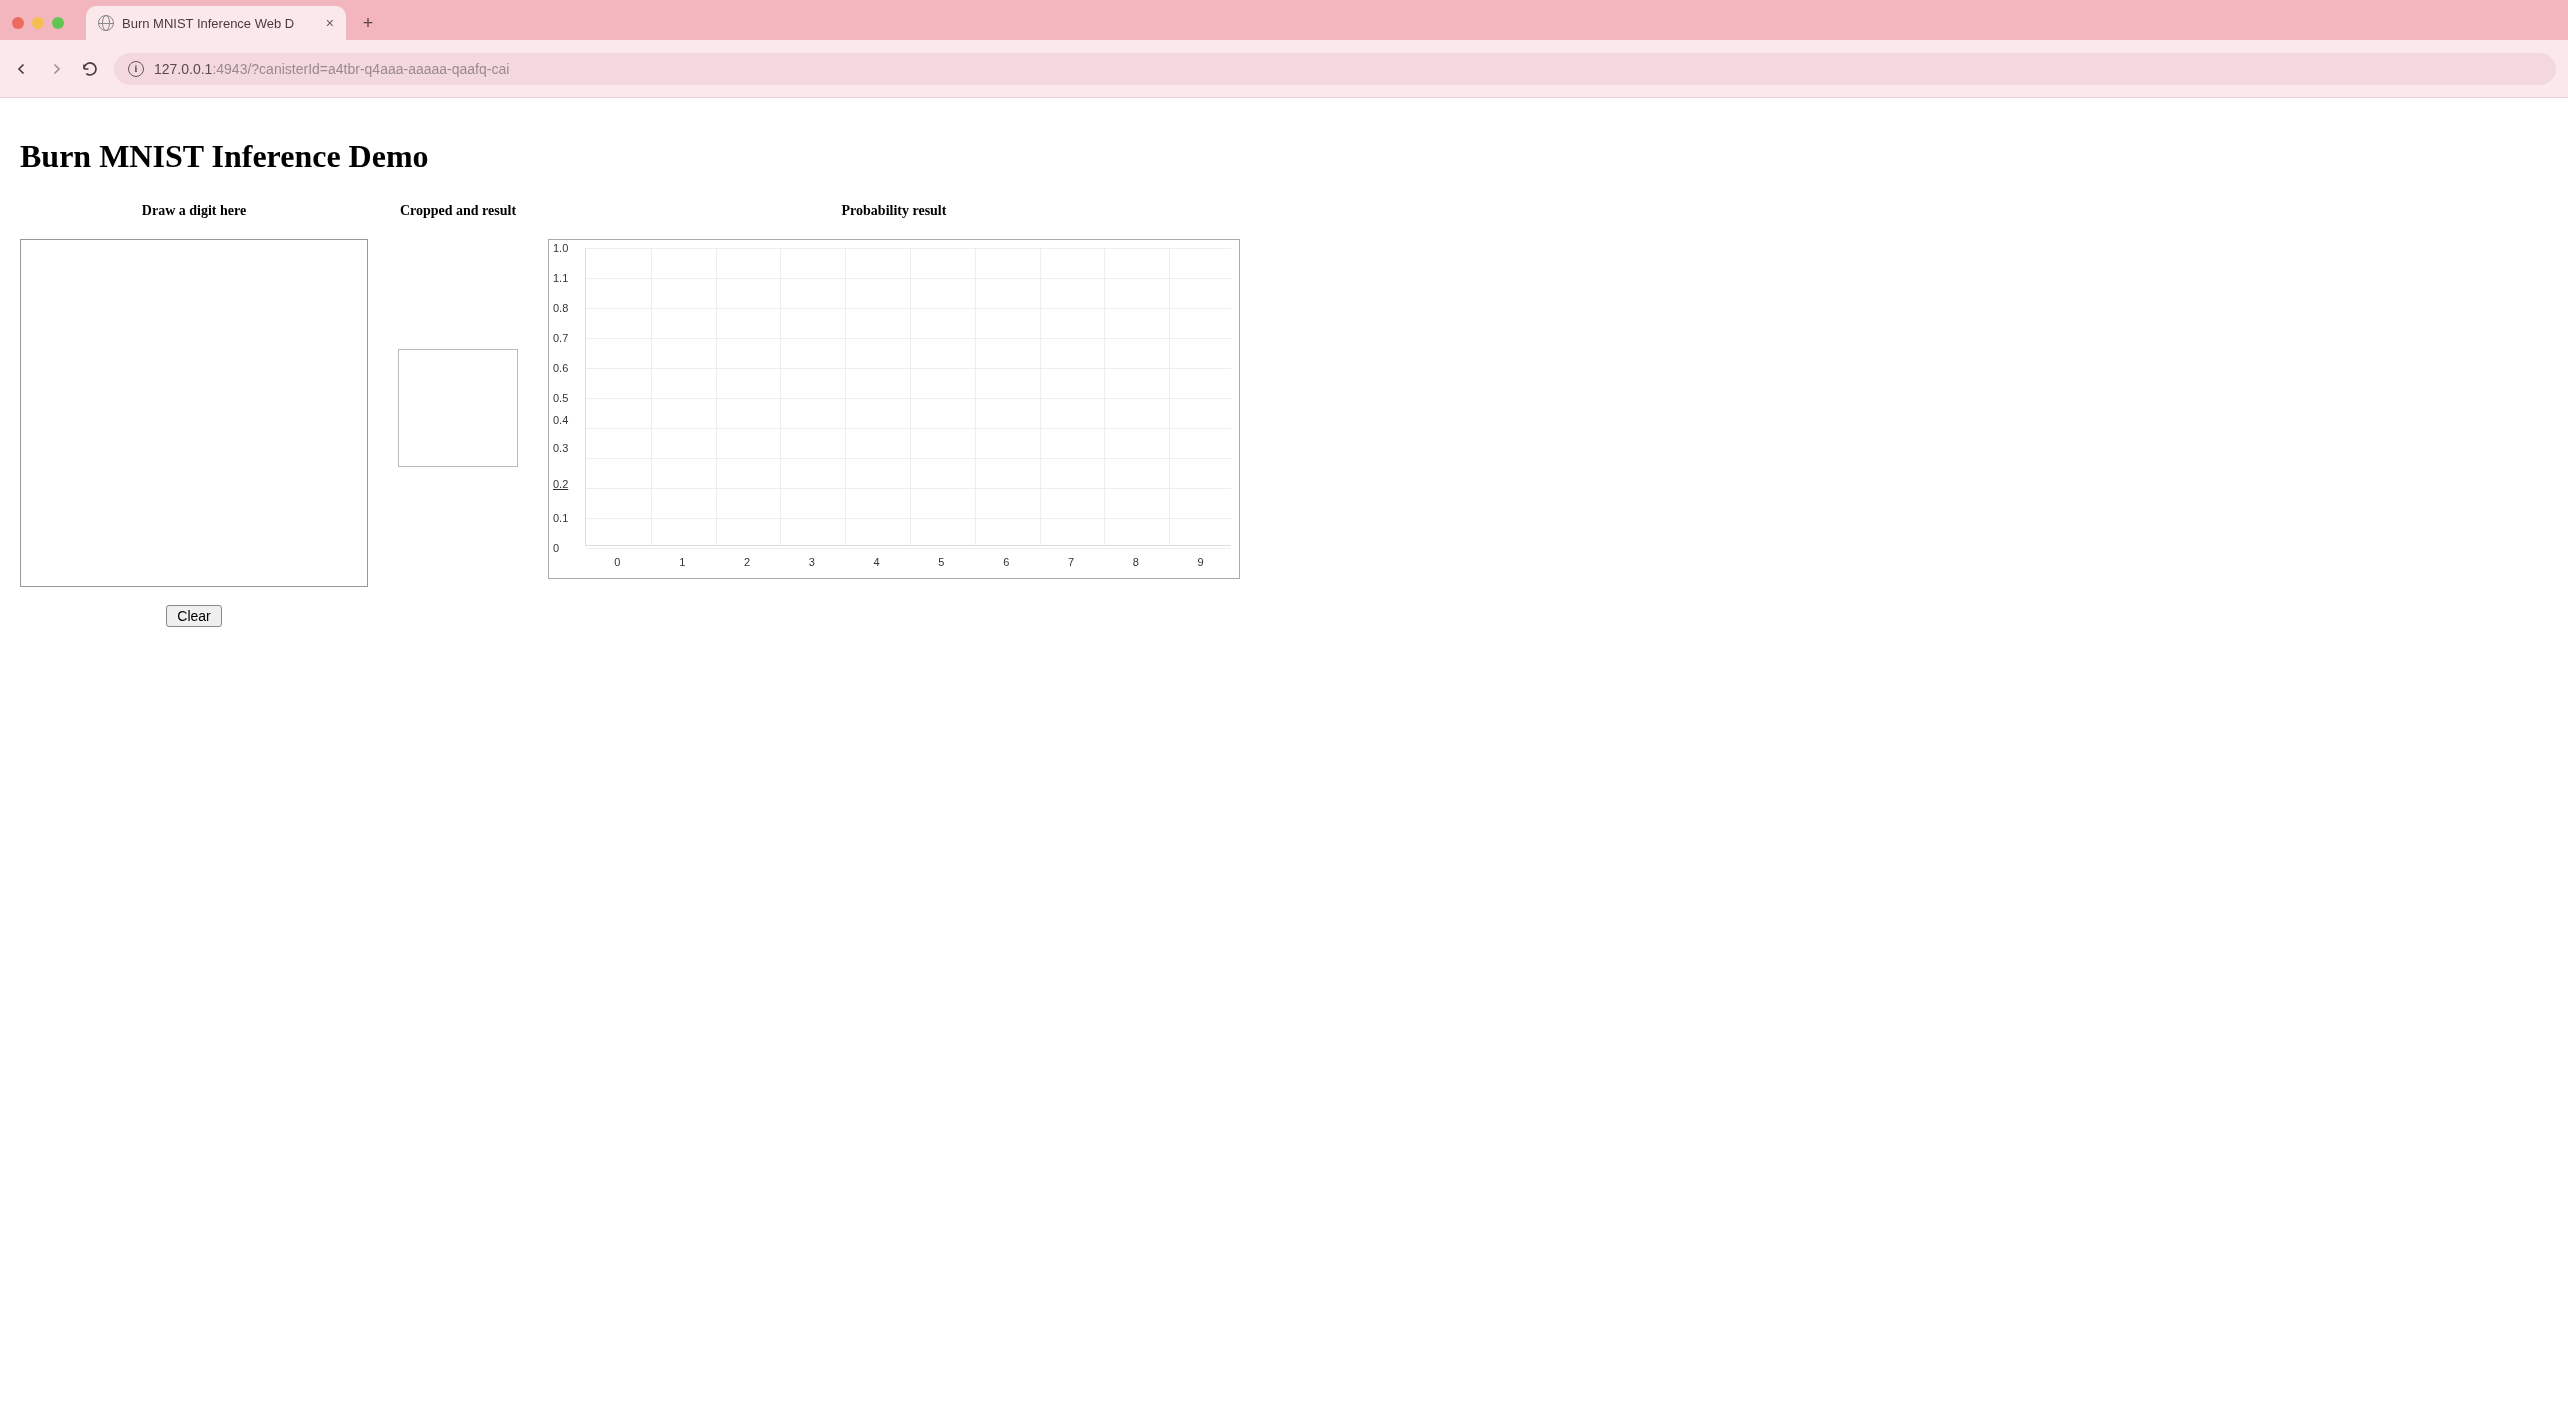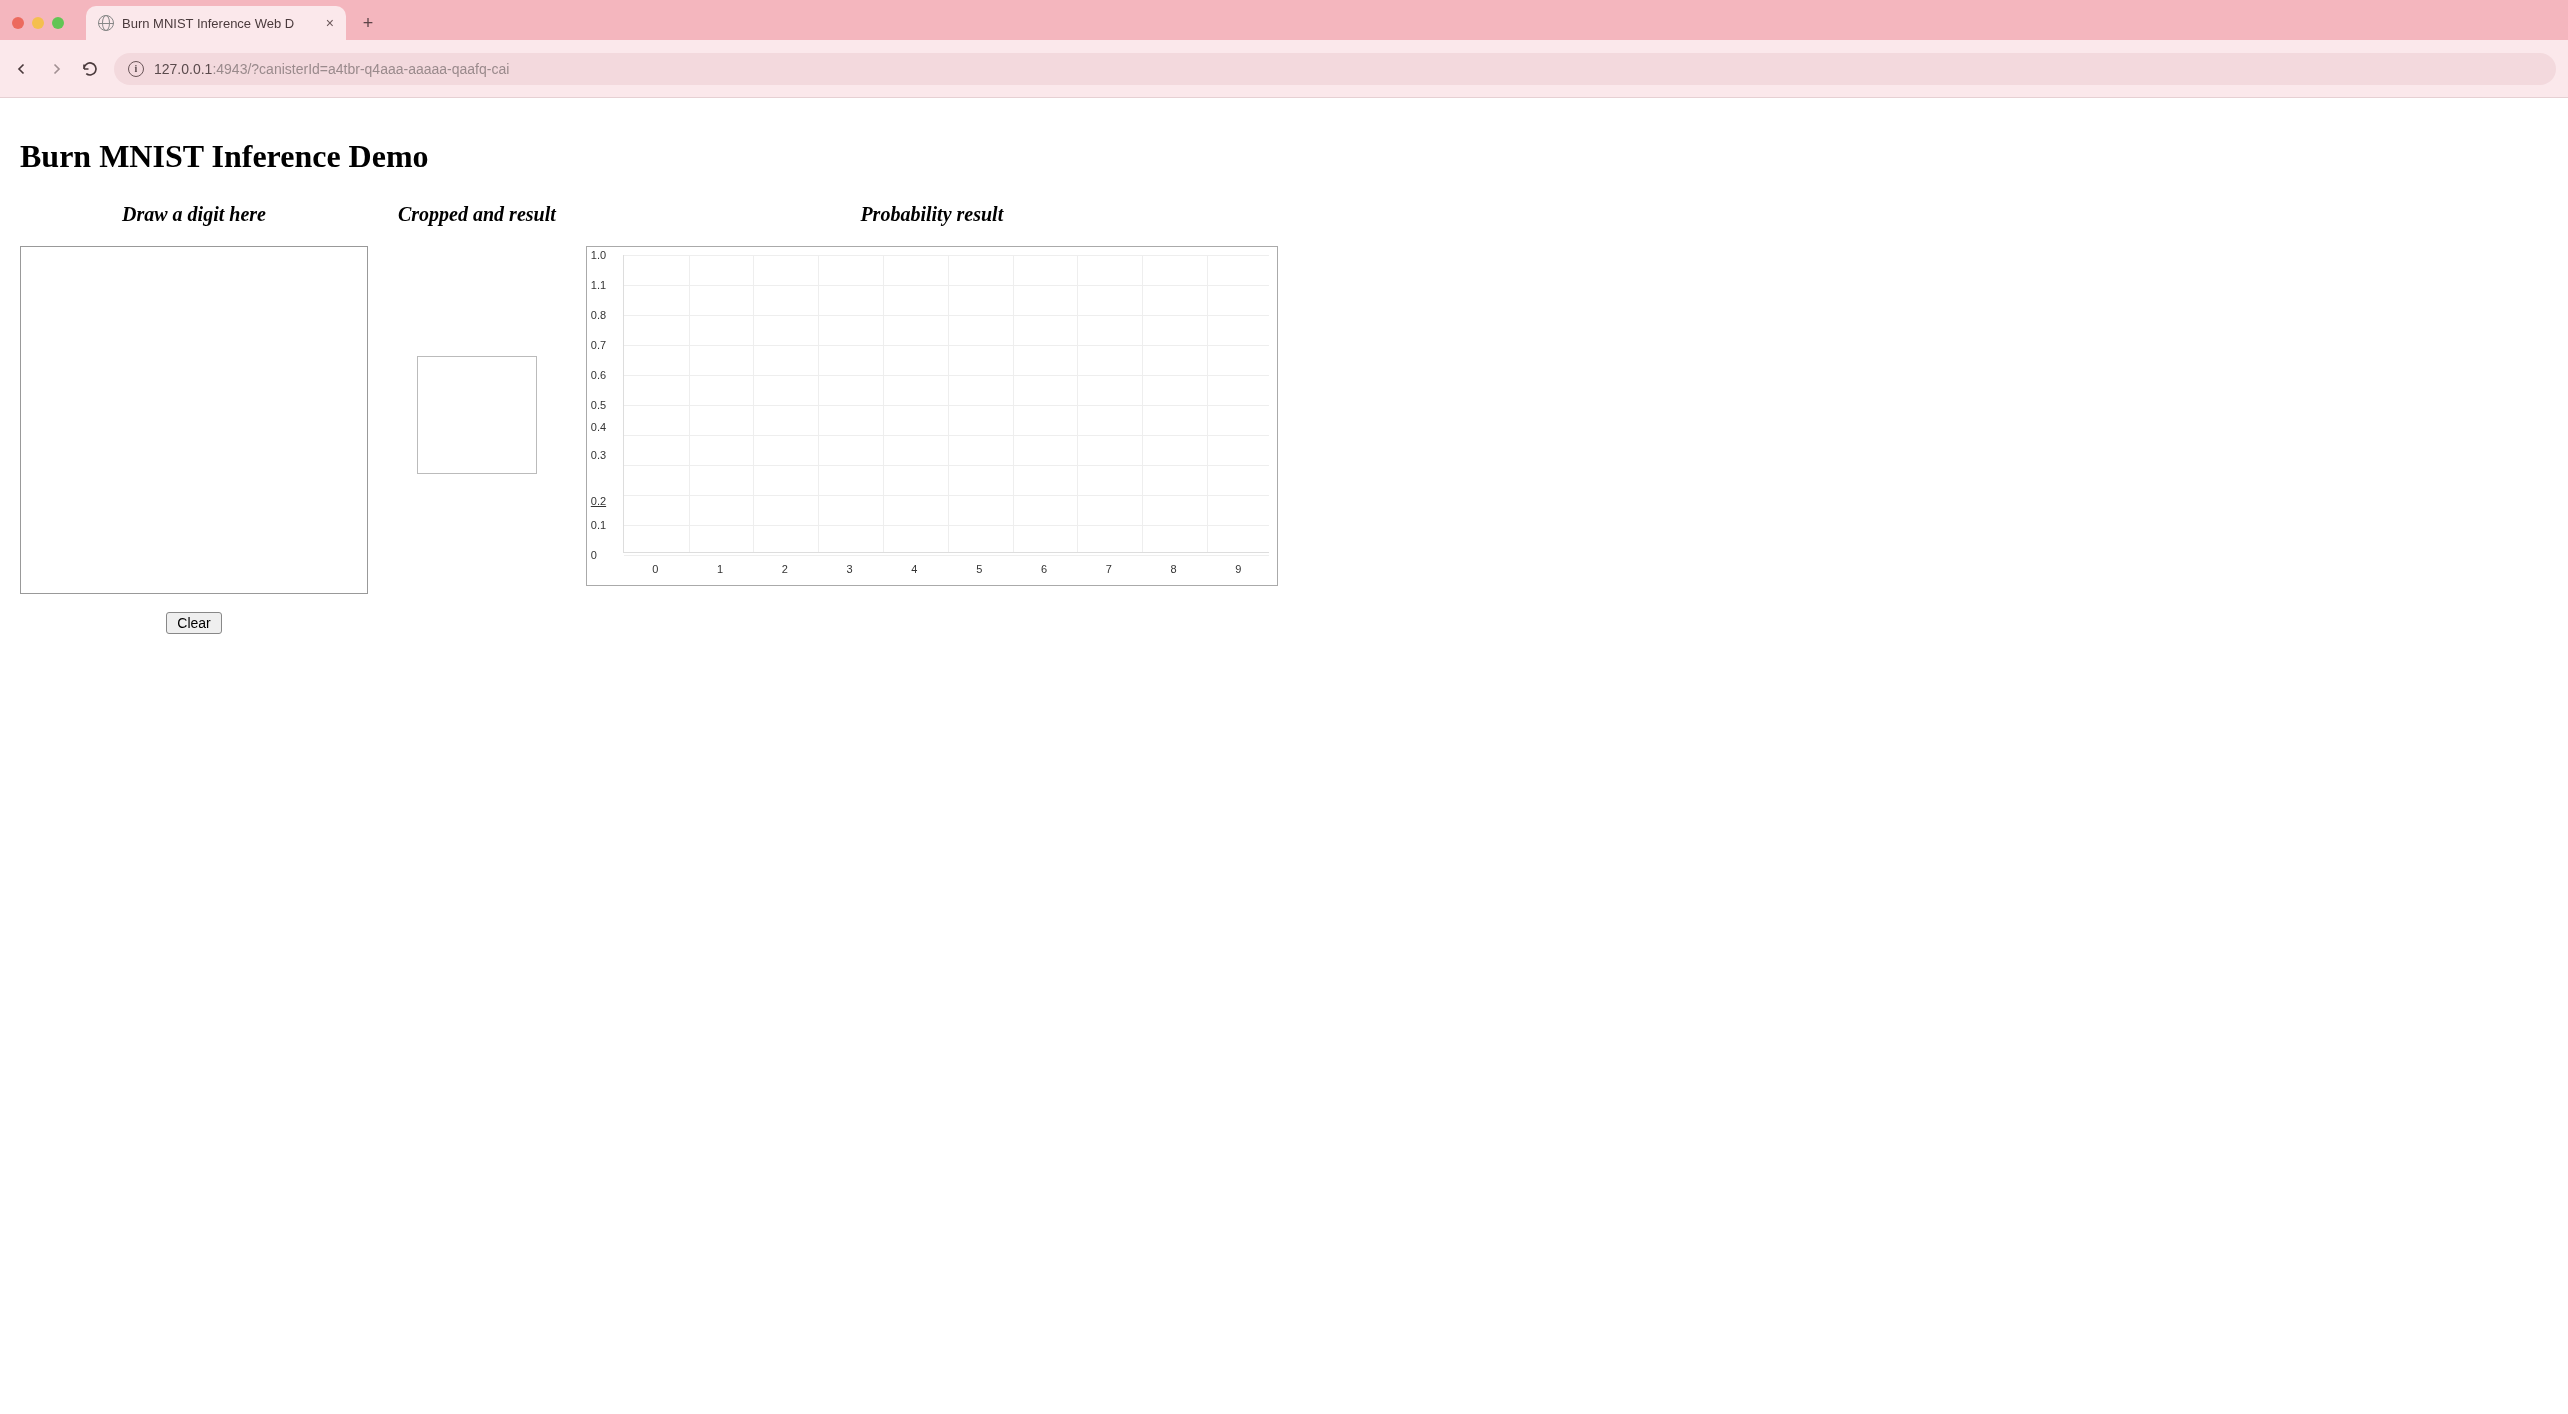--- a/index.html
+++ b/index.html
@@ -78,21 +78,21 @@
     color: #5a4a4c;
   }
   .addr-bar .info-icon { width:16px; height:16px; border:1.3px solid #6a5558; border-radius:50%; display:flex; align-items:center; justify-content:center; font-size:10px; font-weight:bold; font-family: serif; flex-shrink:0; }
   .addr-bar .dim { color: #9a8a8c; }
 
   
   .page { padding: 20px; }
   h1.page-title { font-size: 32px; font-weight: bold; margin: 20px 0 28px 0; }
   .columns { display: flex; align-items: flex-start; gap: 30px; }
   .col { display:flex; flex-direction:column; align-items:center; }
-  .col h3 { font-size: 20px; font-weight: bold; margin: 0 0 20px 0; font-style: italic; }
+  .col h3 { font-size: 14px; font-weight: bold; margin: 0 0 20px 0; }
   .draw-canvas {
     width: 348px; height: 348px;
     border: 1px solid #999;
     background: #fff;
   }
   .clear-btn {
     margin-top: 18px;
     font-family: -apple-system, BlinkMacSystemFont, "Segoe UI", sans-serif;
     font-size: 14px;
     padding: 2px 10px;
@@ -223,21 +223,21 @@
             <div style="position: absolute; left: 596.16px; width: 38.88px; bottom: 0px; height: 0px; background: rgb(74, 144, 217);"></div>
           </div>
       <div class="ytick" style="top: 8px;">1.0</div>
           <div class="ytick" style="top: 38px;">1.1</div>
           <div class="ytick" style="top: 68px;">0.8</div>
           <div class="ytick" style="top: 98px;">0.7</div>
           <div class="ytick" style="top: 128px;">0.6</div>
           <div class="ytick" style="top: 158px;">0.5</div>
           <div class="ytick" style="top: 180px;">0.4</div>
           <div class="ytick" style="top: 208px;">0.3</div>
-          <div class="ytick" style="top: 254px; text-decoration: underline;">0.2</div>
+          <div class="ytick" style="top: 244px; text-decoration: underline;">0.2</div>
           <div class="ytick" style="top: 278px;">0.1</div>
           <div class="ytick" style="top: 308px;">0</div>
           <div class="xtick" style="left: 68.4px;">0</div>
           <div class="xtick" style="left: 133.2px;">1</div>
           <div class="xtick" style="left: 198px;">2</div>
           <div class="xtick" style="left: 262.8px;">3</div>
           <div class="xtick" style="left: 327.6px;">4</div>
           <div class="xtick" style="left: 392.4px;">5</div>
           <div class="xtick" style="left: 457.2px;">6</div>
           <div class="xtick" style="left: 522px;">7</div>

